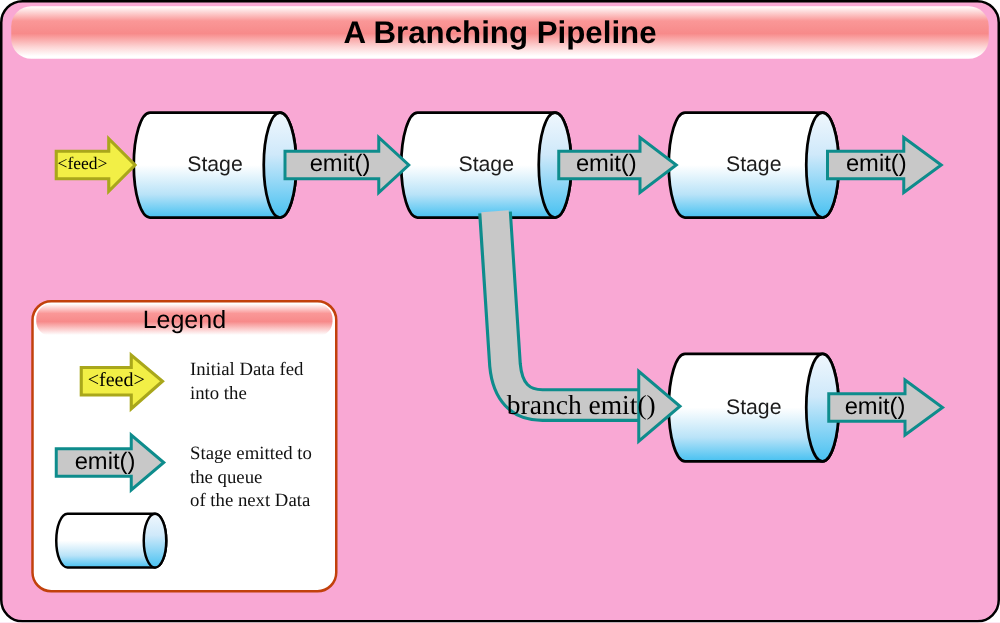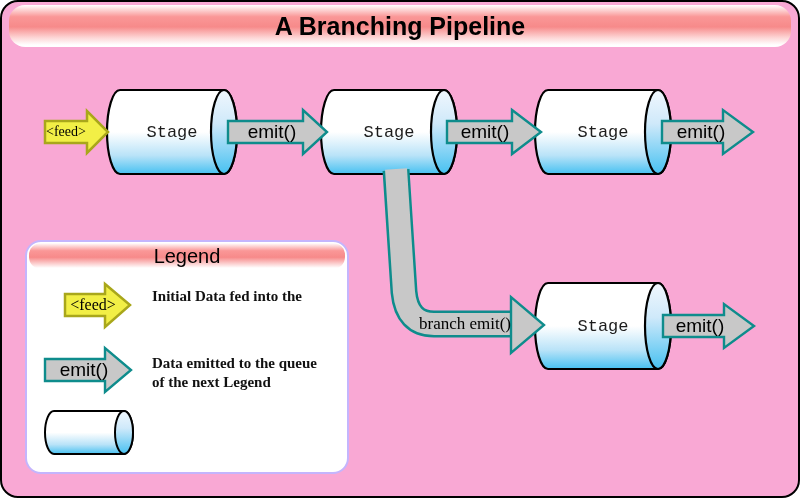--- a/index.html
+++ b/index.html
@@ -9,59 +9,59 @@
     font-family:"Liberation Sans",sans-serif;
   }
   .titlebar{
     position:absolute;left:7px;top:3px;right:7px;height:42px;border-radius:16px;
     background:linear-gradient(180deg,#ffffff 0%,#fa9797 28%,#f78a8a 52%,#fdd6d6 78%,#ffffff 95%);
     display:flex;align-items:center;justify-content:center;
   }
   .titlebar .t{font-size:25px;font-weight:bold;color:#000;letter-spacing:0px;}
   .svglayer{position:absolute;left:0;top:0;width:800px;height:498px;pointer-events:none;}
   .labels span{position:absolute;transform:translate(-50%,-50%);white-space:nowrap;}
-  .lbl-stage{font-family:Liberation Mono, monospace;font-size:17px;color:#1c1c1c;}
+  .lbl-stage{font-family:Liberation Sans, sans-serif;font-size:17px;color:#1c1c1c;}
   .lbl-emit{font-family:Liberation Sans, sans-serif;font-size:19px;color:#000;}
   .lbl-feed{font-family:"Liberation Serif",serif;font-size:14px;color:#000;}
   .lbl-feed-lg{font-family:"Liberation Serif",serif;font-size:16px;color:#000;}
-  .lbl-branch{font-family:"Liberation Serif",serif;font-size:17px;color:#000;}
+  .lbl-branch{font-family:"Liberation Serif",serif;font-size:22px;color:#000;}
   .legendbox{
-    position:absolute;left:23px;top:238px;width:324px;height:234px;box-sizing:border-box;
-    border:2px solid #c4b5fd;border-radius:16px;background:#fff;
+    position:absolute;left:23px;top:238px;width:245px;height:234px;box-sizing:border-box;
+    border:2px solid #c2410c;border-radius:16px;background:#fff;
   }
   .legendheader{
     position:absolute;left:2px;right:2px;top:1px;height:26px;border-radius:12px;
     background:linear-gradient(180deg,#ffffff 0%,#fa9797 30%,#f78a8a 55%,#ffffff 96%);
     display:flex;align-items:center;justify-content:center;
   }
   .legendheader .t{font-size:20px;color:#000;}
   .legend-desc{
     position:absolute;left:125px;font-family:"Liberation Serif",serif;font-size:15px;
-    color:#111;line-height:19px;font-weight:bold;
+    color:#111;line-height:19px;
   }
 </style>
 </head>
 <body>
 
 <div class="canvas">
 
   <div class="titlebar">
     <span class="t">A Branching Pipeline</span>
   </div>
 
   <div class="legendbox">
     <div class="legendheader">
       <span class="t">Legend</span>
     </div>
     <div class="legend-desc" style="top:45px">
       <div>Initial Data fed into the</div>
     </div>
     <div class="legend-desc" style="top:112px">
-      <div>Data emitted to the queue</div>
-      <div>of the next Legend</div>
+      <div>Stage emitted to the queue</div>
+      <div>of the next Data</div>
     </div>
   </div>
 
   <svg class="svglayer" viewBox="0 0 800 498">
     <defs>
       <linearGradient id="gBody" x1="0" y1="0" x2="0" y2="1">
         <stop offset="0" stop-color="#ffffff"></stop>
         <stop offset="0.5" stop-color="#ffffff"></stop>
         <stop offset="0.78" stop-color="#b9e3f8"></stop>
         <stop offset="1" stop-color="#47c1f1"></stop>

